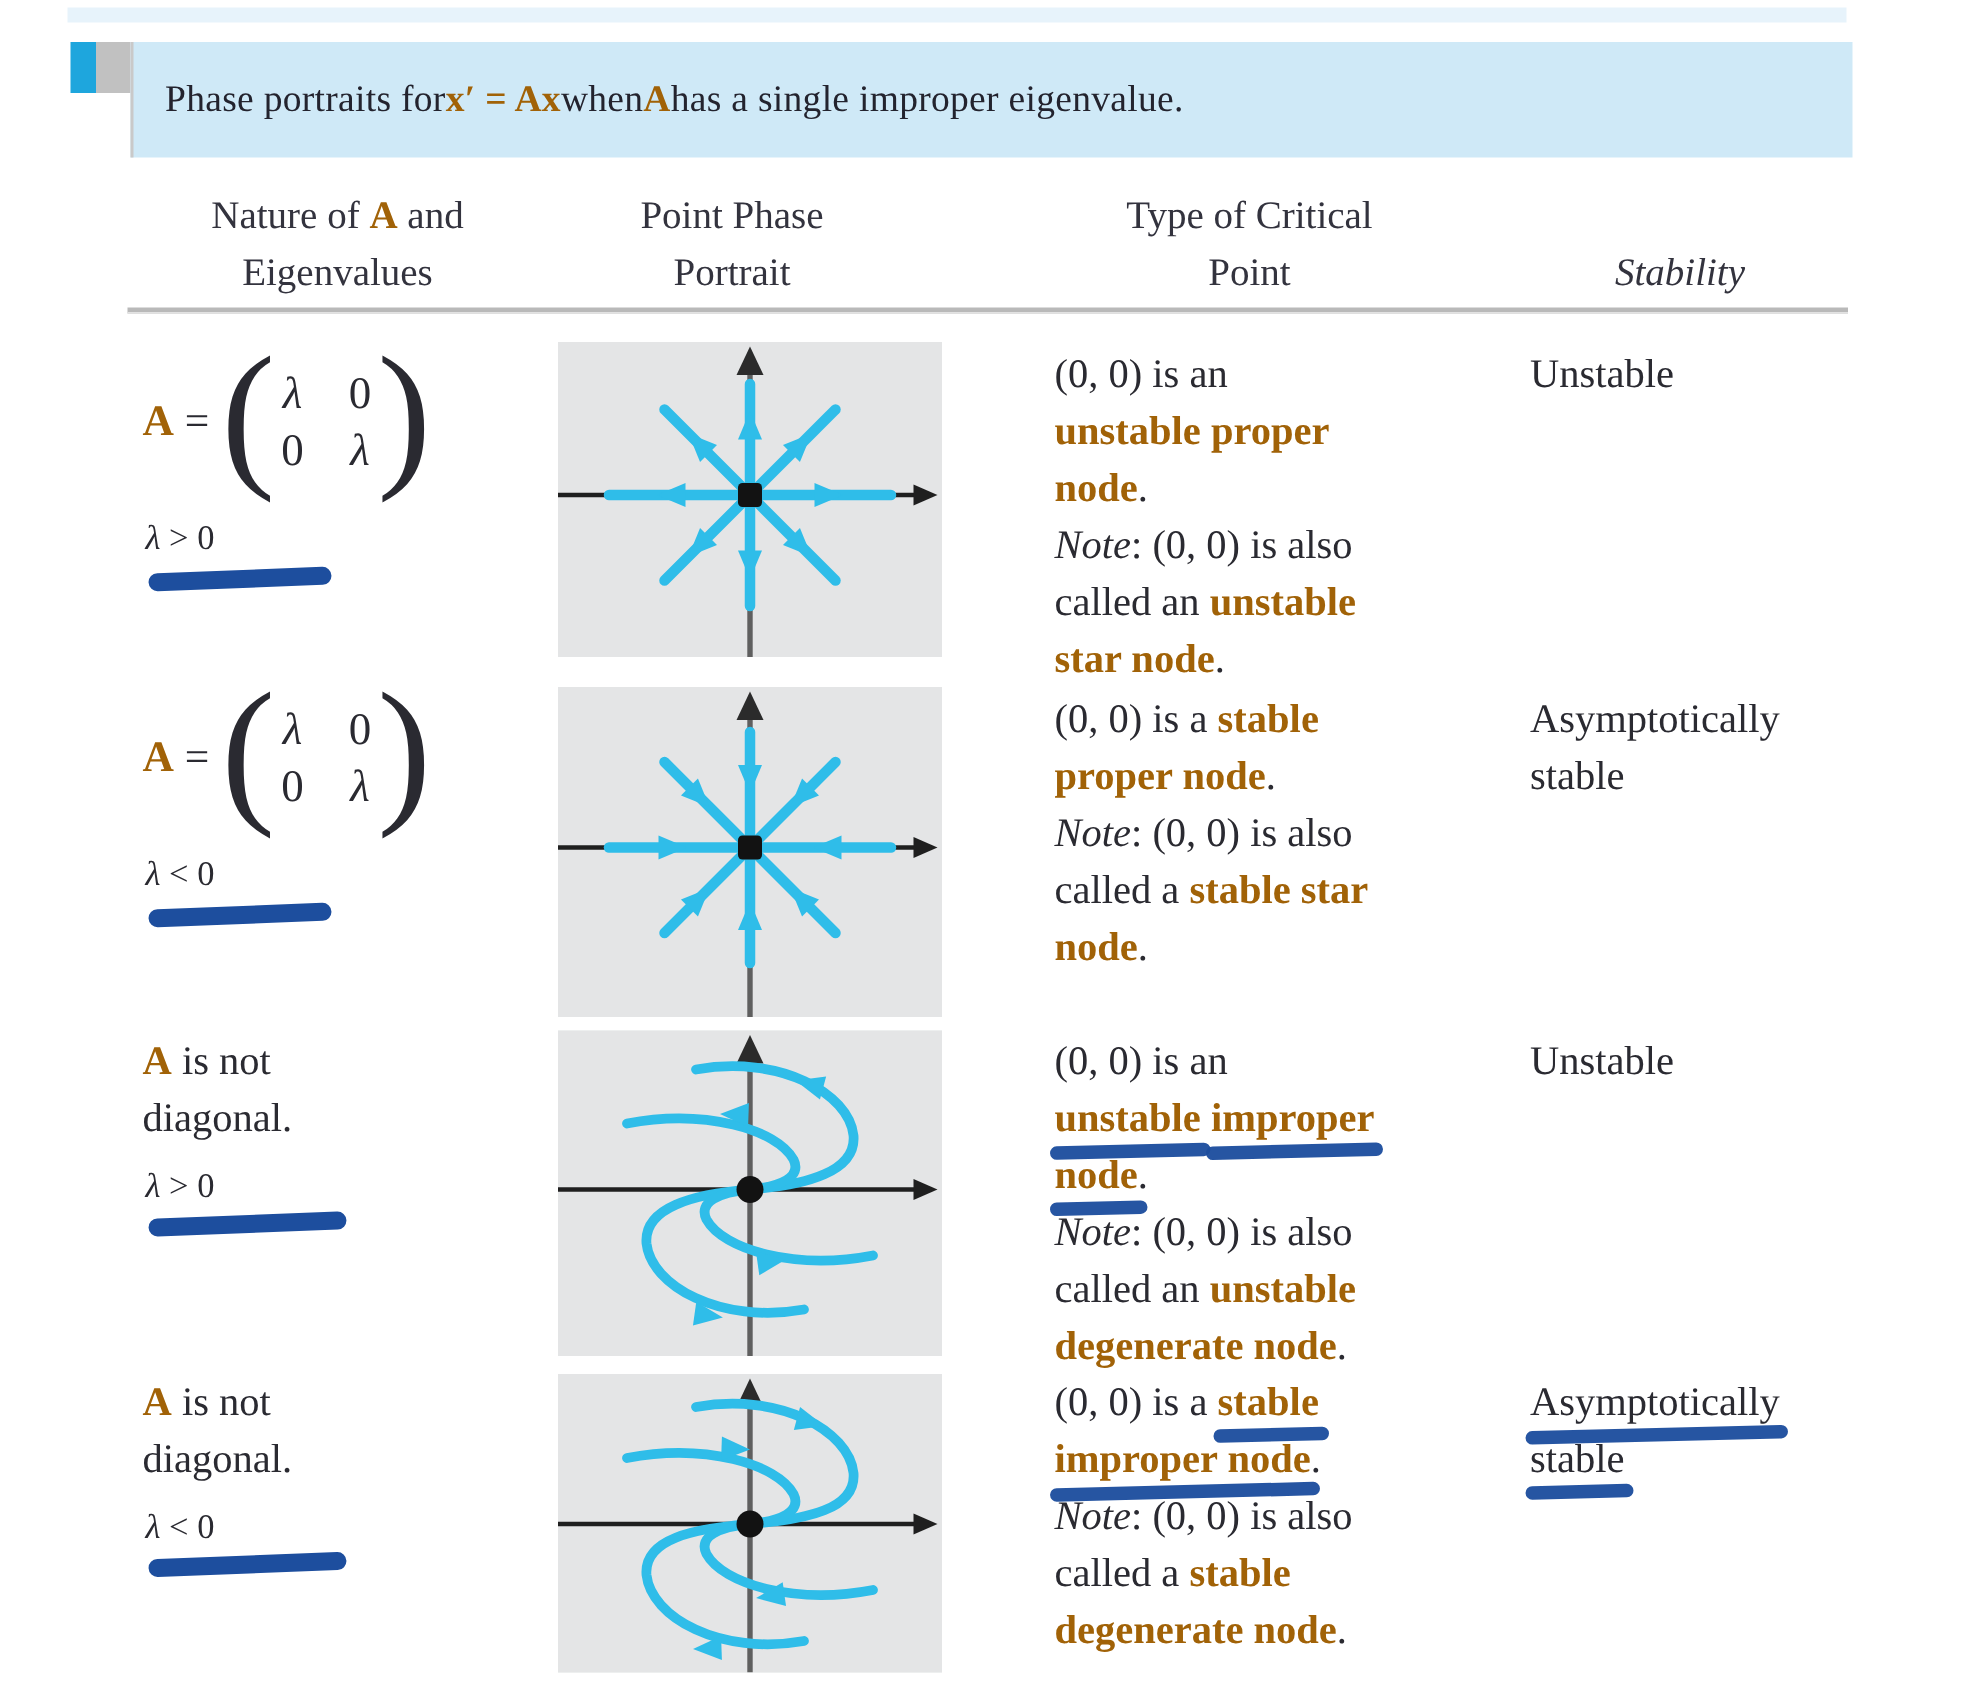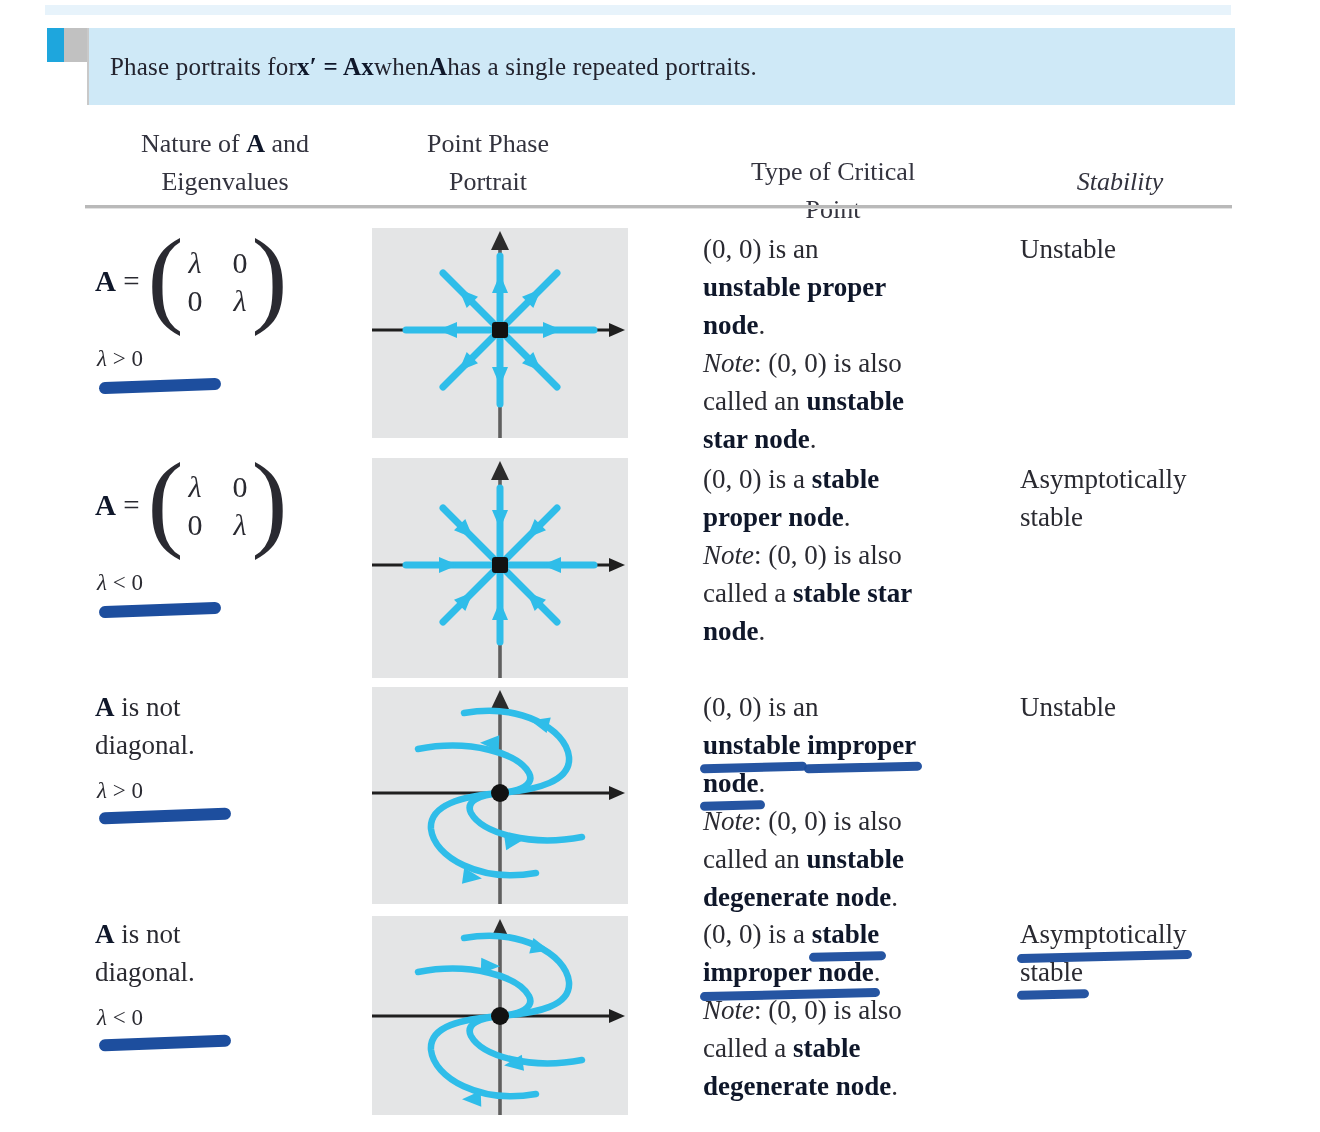--- a/index.html
+++ b/index.html
@@ -11,21 +11,21 @@
   #title-band{left:87px;top:28px;width:1146px;height:77px;background:#cfe9f7;border-left:2px solid #c9c9c9;}
   #title-text{left:110px;top:28px;width:1100px;height:77px;display:flex;align-items:center;
               font-size:25px;color:#23232e;letter-spacing:.2px;}
   #blue-square{left:47px;top:28px;width:17px;height:34px;background:#1ea6dd;}
   #gray-square{left:64px;top:28px;width:23px;height:34px;background:#c1c1c1;}
   
   .hdr{font-size:26px;line-height:38px;color:#33333e;text-align:center;}
   #header-rule{left:85px;top:205px;width:1147px;height:3px;background:#b9b9b9;border-bottom:1px solid #e2e2e2;}
   
   .cell{font-size:27px;line-height:38px;}
-  .b{font-weight:bold;color:#0f172a;}
+  .b{font-weight:bold;color:#a16207;}
   .i{font-style:italic;}
   
   .mk{position:relative;}
   .mk::after{content:"";position:absolute;left:-3px;right:-6px;bottom:-12px;height:9px;
              background:#1d4e9e;border-radius:6px;transform:rotate(-1.4deg);opacity:.96;}
   .cond{font-size:23px;line-height:34px;}
   .cond-bar{height:12px;background:#1d4e9e;border-radius:7px;transform:rotate(-2.2deg);}
   
   .matrix{display:flex;align-items:center;}
   .mlabel{font-size:29px;margin-right:8px;}
@@ -42,32 +42,32 @@
 
   <div class="abs" id="top-strip"></div>
   <div class="abs" id="blue-square"></div>
   <div class="abs" id="gray-square"></div>
   <div class="abs" id="title-band"></div>
   <div class="abs" id="title-text">
       <span>Phase portraits for </span>
       <span class="b">x′ = Ax</span>
       <span> when </span>
       <span class="b">A</span>
-      <span> has a single repeated portraits.</span>
+      <span> has a single improper eigenvalue.</span>
     </div>
 
   <div class="abs hdr" style="left:95px;top:125px;width:260px;">
     <div><span>Nature of </span><span class="b">A</span><span> and</span></div>
     <div><span>Eigenvalues</span></div>
   </div>
   <div class="abs hdr" style="left:368px;top:125px;width:240px;">
     <div><span>Point Phase</span></div>
     <div><span>Portrait</span></div>
   </div>
-  <div class="abs hdr" style="left:703px;top:125px;width:260px;margin-top:28px;">
+  <div class="abs hdr" style="left:703px;top:125px;width:260px;">
     <div><span>Type of Critical</span></div>
     <div><span>Point</span></div>
   </div>
   <div class="abs hdr" style="left:1020px;top:163px;width:200px;font-style:italic;">
     <div><span>Stability</span></div>
   </div>
   <div class="abs" id="header-rule"></div>
 
   <div class="abs" style="left:95px;top:234px;width:270px;">
     <div class="matrix">

